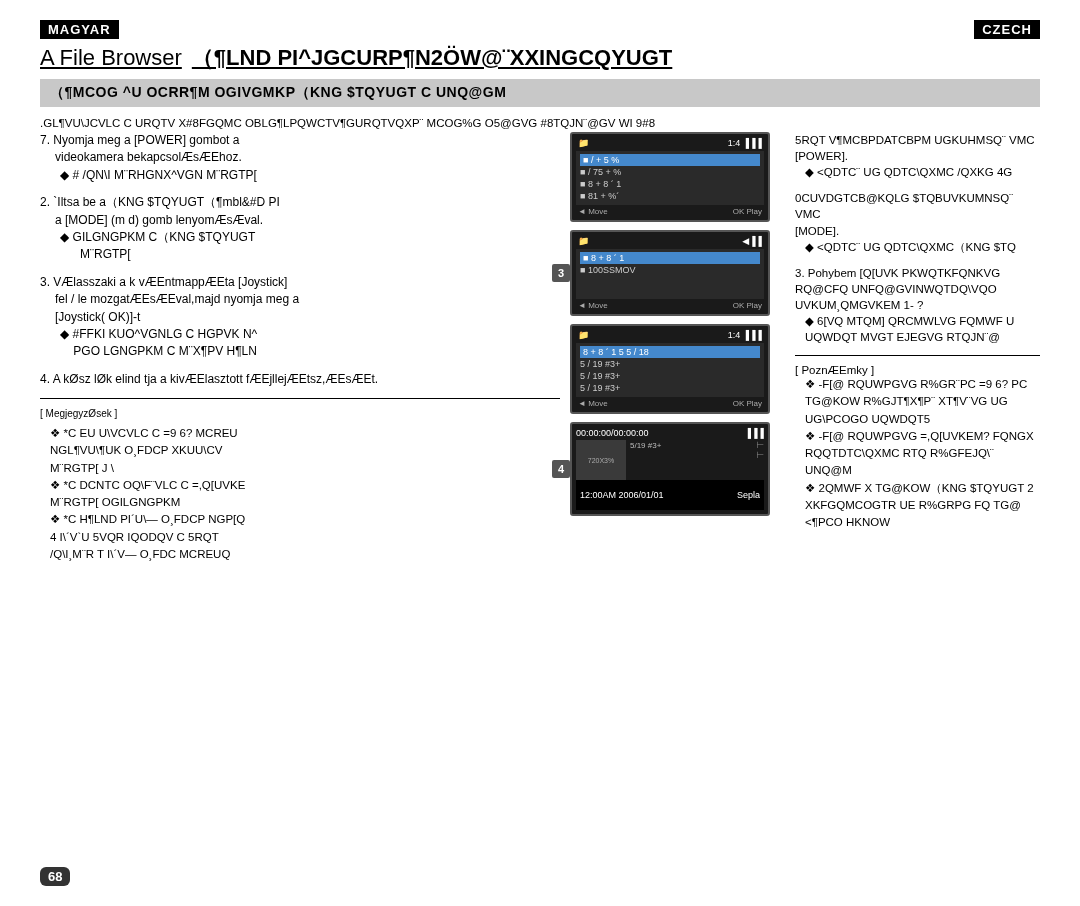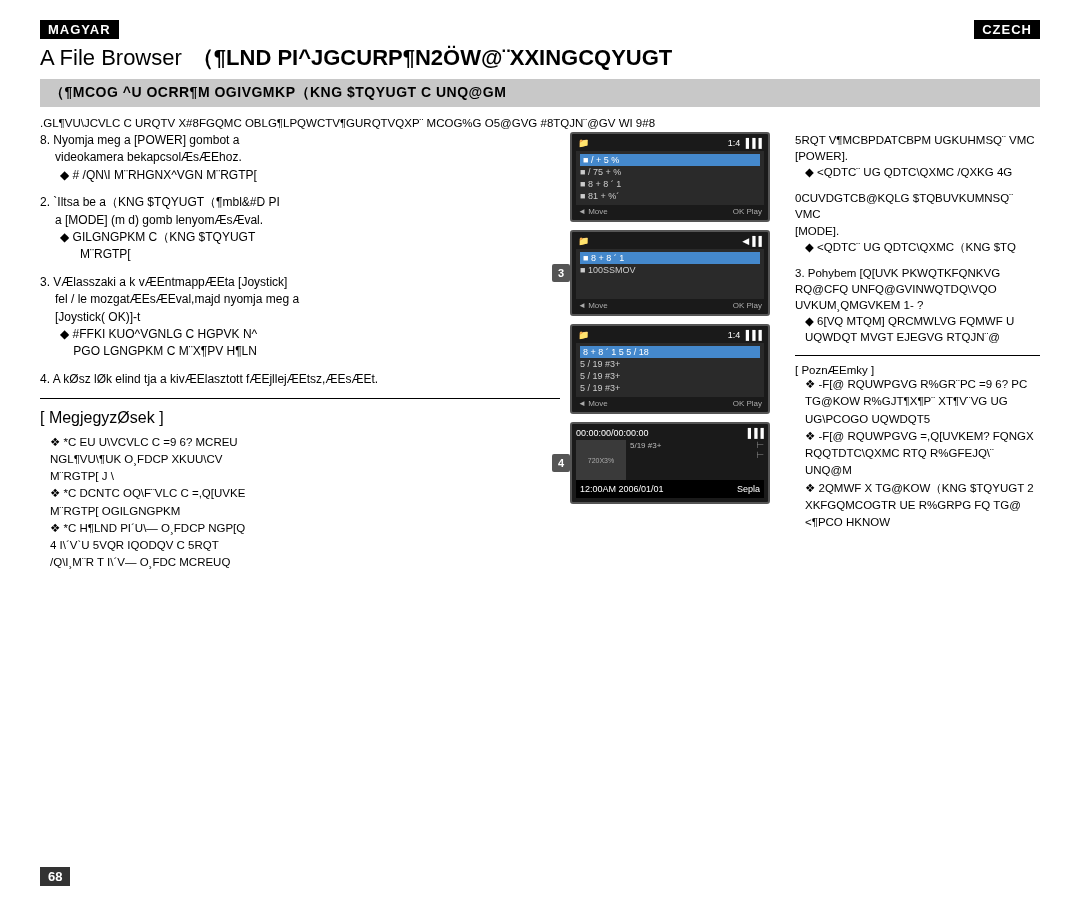--- a/index.html
+++ b/index.html
@@ -39,20 +39,21 @@
     }
 
     
     .main-title {
       font-size: 26px;
       font-weight: bold;
       margin-bottom: 6px;
       display: flex;
       align-items: baseline;
       gap: 10px;
+      text-decoration: underline;
     }
     .main-title .normal { font-weight: normal; font-size: 22px; }
     .main-title .bold-part { font-weight: bold; font-size: 22px; }
 
     
     .subtitle-bar {
       background: #c8c8c8;
       padding: 5px 10px;
       font-size: 14px;
       font-weight: bold;
@@ -97,21 +98,21 @@
       content: '◆ ';
     }
 
     
     .notes-section {
       margin-top: 8px;
       font-size: 11.5px;
       line-height: 1.4;
     }
     .notes-header {
-      font-size: 16px;
+      font-size: 10px;
       margin-bottom: 4px;
     }
     .notes-bullet {
       margin-left: 10px;
       font-size: 11.5px;
       line-height: 1.5;
     }
     .notes-bullet::before {
       content: '❖ ';
     }
@@ -204,28 +205,28 @@
     
     .page-number {
       position: absolute;
       bottom: 20px;
       left: 40px;
       background: #333;
       color: #fff;
       font-weight: bold;
       font-size: 13px;
       padding: 2px 8px;
-      border-radius: 0;
+      border-radius: 6px;
     }
 
     .timestamp-bar {
       background: #000;
       color: #fff;
       font-size: 9px;
-      padding: 4px 4px;
+      padding: 10px 4px;
       display: flex;
       justify-content: space-between;
     }
 
     .screen-panel-4 {
       background: #1a1a1a;
       border: 2px solid #555;
       border-radius: 3px;
       padding: 4px;
       width: 200px;
@@ -297,21 +298,21 @@
     <span>（¶MCOG ^U OCRR¶M OGIVGMKP（KNG $TQYUGT C UNQ@GM</span>
   </div>
 
   <div class="intro-text">.GL¶VU\JCVLC C URQTV X#8FGQMC OBLG¶LPQWCTV¶GURQTVQXP¨ MCOG%G O5@GVG #8TQJN¨@GV WI   9#8</div>
 
   <div class="two-col">
 
     <div class="left-col">
 
       <div class="step">
-        <span>8. Nyomja meg a [POWER] gombot a</span><br>
+        <span>7. Nyomja meg a [POWER] gombot a</span><br>
         <span style="margin-left:15px;">videokamera bekapcsolÆsÆEhoz.</span>
         <div class="bullet"># /QN\I M¨RHGNX^VGN M¨RGTP[</div>
       </div>
 
       <div class="step">
         <span>2. `Iltsa  be a（KNG $TQYUGT（¶mbl&amp;#D PI</span><br>
         <span style="margin-left:15px;">a [MODE] (m d)  gomb lenyomÆsÆval.</span>
         <div class="bullet">GILGNGPKM C（KNG $TQYUGT<br>&nbsp;&nbsp;&nbsp;&nbsp;&nbsp;&nbsp;M¨RGTP[</div>
       </div>
 

